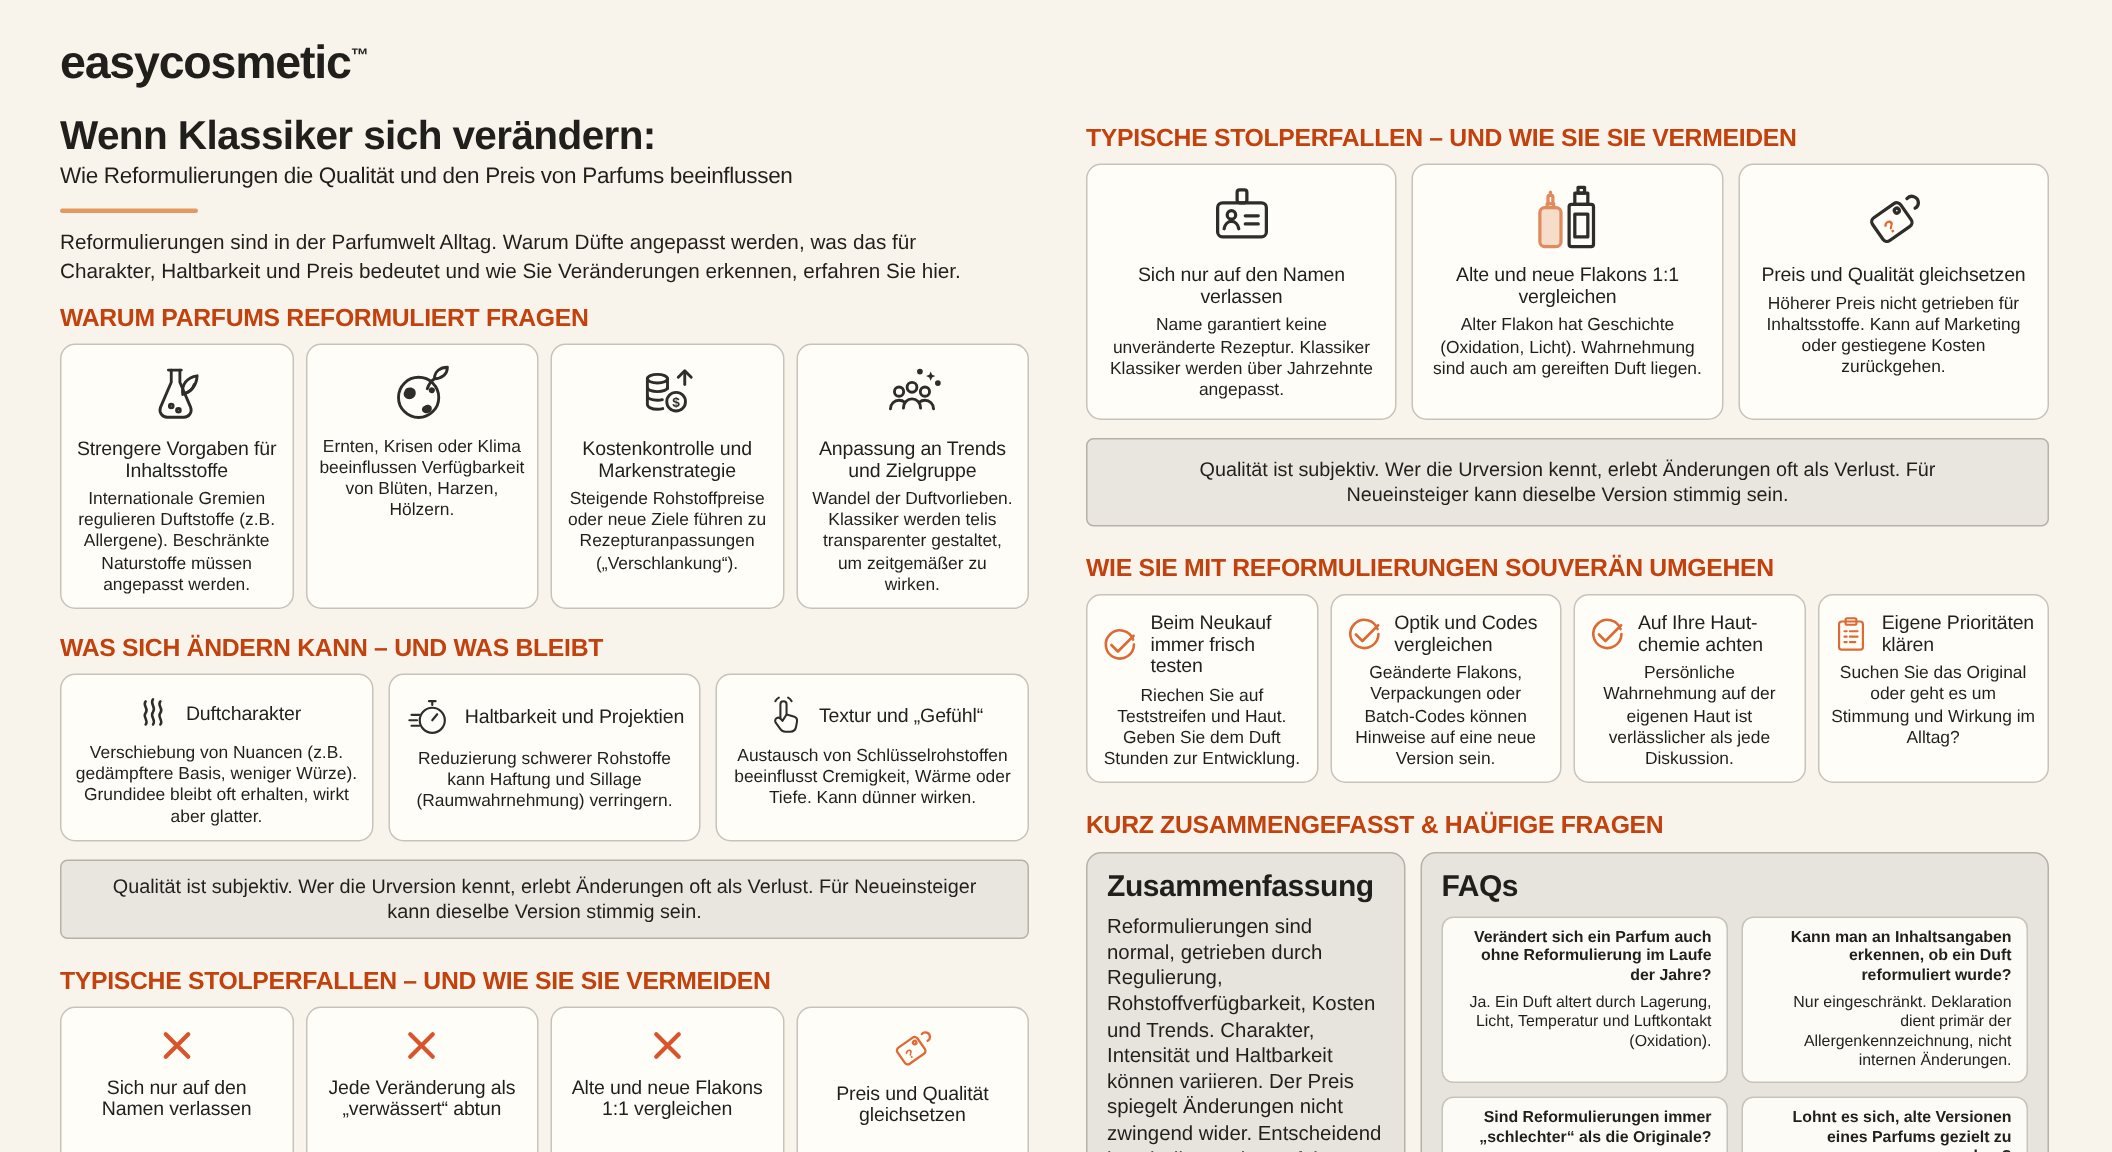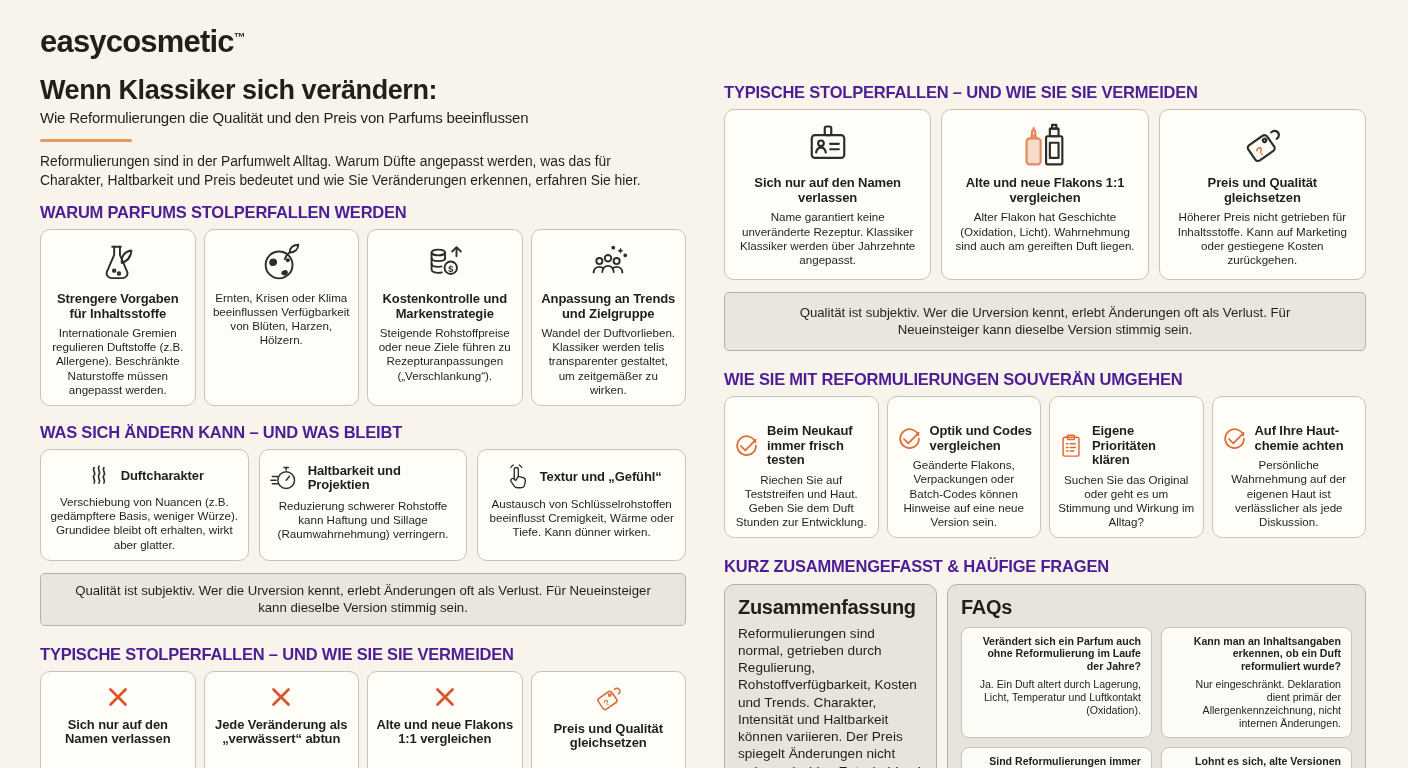--- a/index.html
+++ b/index.html
@@ -9,35 +9,35 @@
   .col-left{left:40px;width:646px;}
   .col-right{left:724px;width:642px;}
 
   .logo{margin-top:24px;font-size:31px;font-weight:bold;letter-spacing:-0.8px;}
   .logo sup{font-size:12px;font-weight:bold;letter-spacing:0;}
   .h1{margin-top:16px;font-size:27px;font-weight:bold;letter-spacing:-0.4px;line-height:1.05;}
   .subtitle{margin-top:5px;font-size:15px;letter-spacing:-0.2px;}
   .divider{width:92px;height:3px;background:#e29a61;margin-top:13px;border-radius:2px;}
   .intro{margin-top:11px;font-size:13.8px;line-height:1.32;max-width:630px;}
 
-  .sec-h{color:#4c1d95;font-weight:bold;font-size:16.5px;letter-spacing:-0.2px;line-height:1.05;}
+  .sec-h{color:#c2410c;font-weight:bold;font-size:16.5px;letter-spacing:-0.2px;line-height:1.05;}
   .mt14{margin-top:14px}.mt18{margin-top:18px}.mt20{margin-top:20px}.mt82{margin-top:84px}
 
   .row{display:grid;gap:8px;margin-top:8px;}
   .r4{grid-template-columns:repeat(4,1fr);}
   .r3{grid-template-columns:repeat(3,1fr);gap:10px;}
   .card{background:#fffdf8;border:1px solid #c7c3ba;border-radius:10px;padding:10px 8px 8px;text-align:center;}
   .why-row .card{min-height:124px;}
   .change-row .card{min-height:72px;padding-top:12px;}
   .pit-row .card{min-height:104px;}
   .big-row .card{min-height:132px;padding:12px 10px;}
-  .handle-row .card{min-height:96px;padding-top:27px;}
+  .handle-row .card{min-height:96px;padding-top:11px;}
 
   .icon{display:flex;justify-content:center;align-items:center;}
-  .card-title{font-weight:bold;font-size:13px;line-height:1.12;margin-top:6px;letter-spacing:-0.1px;}
+  .card-title{font-weight:normal;font-size:13px;line-height:1.12;margin-top:6px;letter-spacing:-0.1px;}
   .card-body{font-size:11.6px;line-height:1.22;margin-top:5px;}
   .head{display:flex;align-items:center;justify-content:center;gap:8px;}
   .head .card-title{margin-top:0;text-align:left;}
 
   .note{background:#e9e6e0;border:1px solid #b5b1a8;border-radius:5px;text-align:center;
         font-size:13.2px;line-height:1.32;padding:8px 26px;margin-top:12px;}
   .note-right{padding:11px 40px;}
 
   .bottom{display:grid;grid-template-columns:213px 1fr;gap:10px;margin-top:8px;}
   .panel{background:#e7e4de;border:1px solid #b5b1a8;border-radius:10px;padding:11px 13px;}
@@ -57,21 +57,21 @@
 
   <div class="col col-left">
 
     <div class="logo"><span>easycosmetic</span><sup>™</sup></div>
 
     <div class="h1">Wenn Klassiker sich verändern:</div>
     <div class="subtitle">Wie Reformulierungen die Qualität und den Preis von Parfums beeinflussen</div>
     <div class="divider"></div>
     <div class="intro">Reformulierungen sind in der Parfumwelt Alltag. Warum Düfte angepasst werden, was das für Charakter, Haltbarkeit und Preis bedeutet und wie Sie Veränderungen erkennen, erfahren Sie hier.</div>
 
-    <div class="sec-h mt14">WARUM PARFUMS STOLPERFALLEN WERDEN</div>
+    <div class="sec-h mt14">WARUM PARFUMS REFORMULIERT FRAGEN</div>
     <div class="row r4 why-row">
 
       <div class="card">
         <span class="icon">
           <svg width="46" height="46" viewBox="0 0 48 48" fill="none" stroke="#2e2d2a" stroke-width="2" stroke-linecap="round" stroke-linejoin="round">
             <path d="M18 7h9"></path>
               <path d="M20 7v8.5L12.5 33a5 5 0 0 0 4.7 6.8h11.6a5 5 0 0 0 4.7-6.8L26 15.5V7"></path>
             <circle cx="20" cy="32" r="1.3"></circle>
               <circle cx="25" cy="35" r="1.3"></circle>
             <path d="M28 24c-1-7 3-12 10-13-.5 7-4 11-10 13z"></path>
@@ -313,42 +313,42 @@
             </svg>
           </span>
           <div class="card-title">Optik und Codes vergleichen</div>
         </div>
         <div class="card-body">Geänderte Flakons, Verpackungen oder Batch-Codes können Hinweise auf eine neue Version sein.</div>
       </div>
 
       <div class="card">
         <div class="head">
           <span class="icon">
+            <svg width="26" height="26" viewBox="0 0 36 36" fill="none" stroke="#dd6a33" stroke-width="2.4" stroke-linecap="round" stroke-linejoin="round">
+              <path d="M31 13a13 13 0 1 0 .8 4.6"></path>
+                <path d="M11 18l6 6L31.5 9.5"></path>
+            </svg>
+          </span>
+          <div class="card-title">Auf Ihre Haut-chemie achten</div>
+        </div>
+        <div class="card-body">Persönliche Wahrnehmung auf der eigenen Haut ist verlässlicher als jede Diskussion.</div>
+      </div>
+
+      <div class="card">
+        <div class="head">
+          <span class="icon">
             <svg width="26" height="26" viewBox="0 0 36 36" fill="none" stroke="#dd6a33" stroke-width="2" stroke-linecap="round">
               <rect x="7" y="6" width="22" height="26" rx="2.5"></rect>
               <rect x="13" y="3" width="10" height="6" rx="1.5"></rect>
               <path d="M12 15h2M17 15h7M12 20h2M17 20h7M12 25h2M17 25h5"></path>
             </svg>
           </span>
           <div class="card-title">Eigene Prioritäten klären</div>
         </div>
         <div class="card-body">Suchen Sie das Original oder geht es um Stimmung und Wirkung im Alltag?</div>
-      </div>
-
-      <div class="card">
-        <div class="head">
-          <span class="icon">
-            <svg width="26" height="26" viewBox="0 0 36 36" fill="none" stroke="#dd6a33" stroke-width="2.4" stroke-linecap="round" stroke-linejoin="round">
-              <path d="M31 13a13 13 0 1 0 .8 4.6"></path>
-                <path d="M11 18l6 6L31.5 9.5"></path>
-            </svg>
-          </span>
-          <div class="card-title">Auf Ihre Haut-chemie achten</div>
-        </div>
-        <div class="card-body">Persönliche Wahrnehmung auf der eigenen Haut ist verlässlicher als jede Diskussion.</div>
       </div>
     </div>
 
     <div class="sec-h mt20">KURZ ZUSAMMENGEFASST &amp; HAÜFIGE FRAGEN</div>
     <div class="bottom">
 
       <div class="panel">
         <div class="panel-title">Zusammenfassung</div>
         <div class="summary-body">Reformulierungen sind normal, getrieben durch Regulierung, Rohstoffverfügbarkeit, Kosten und Trends. Charakter, Intensität und Haltbarkeit können variieren. Der Preis spiegelt Änderungen nicht zwingend wider. Entscheidend ist, ob die Version auf Ihrer Haut überzeugt.</div>
       </div>

